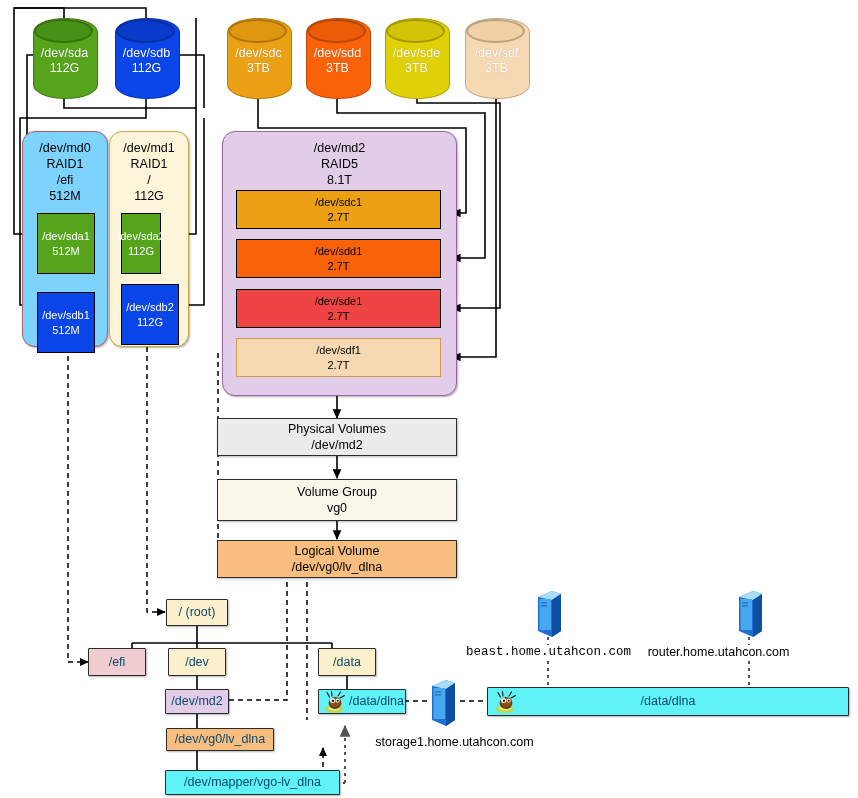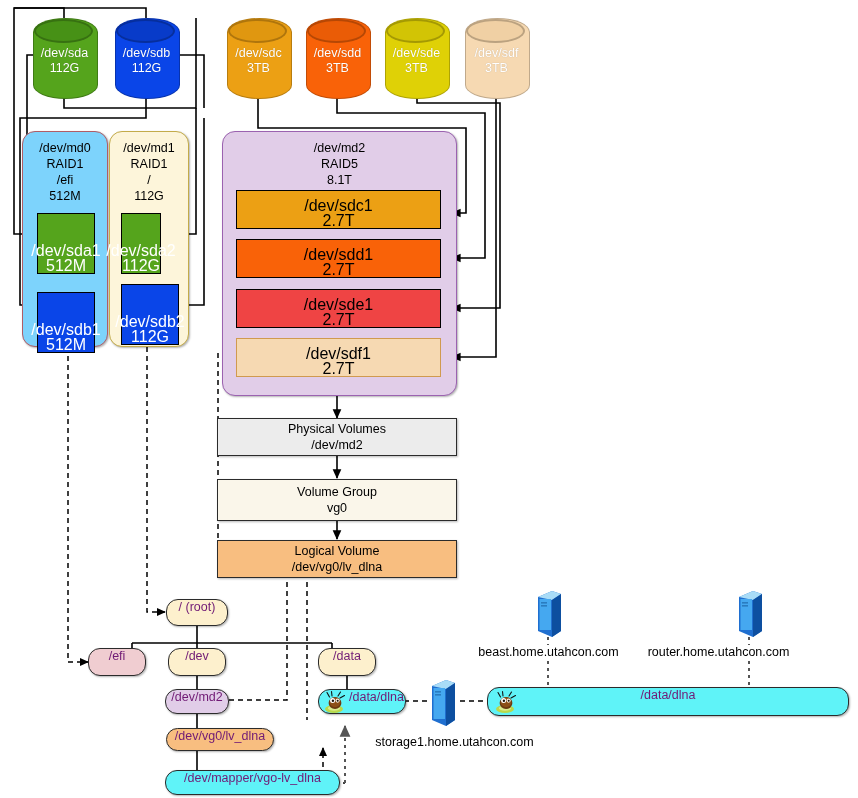--- a/index.html
+++ b/index.html
@@ -77,24 +77,24 @@
     font-size: 12.5px;
     line-height: 16px;
     color: #000;
   }
 
   .part {
     position: absolute;
     border: 1px solid #000;
     box-sizing: border-box;
     display: flex;
-    align-items: flex-end;
+    align-items: center;
     justify-content: center;
     text-align: center;
-    font-size: 16px;
+    font-size: 11px;
     line-height: 15px;
     color: #fff;
   }
   .part.dark { color: #000; }
 
   
   .lvmbox {
     position: absolute;
     border: 1px solid #2b2b2b;
     box-sizing: border-box;
@@ -105,28 +105,29 @@
     font-size: 12.5px;
     line-height: 16px;
     color: #000;
     box-shadow: 1px 1px 2px rgba(0,0,0,0.28);
   }
 
   
   .node {
     position: absolute;
     border: 1px solid #2b2b2b;
-    border-radius: 12px;
+    border-radius: 1px;
     box-sizing: border-box;
     display: flex;
+    align-items: center;
     justify-content: center;
     text-align: center;
     font-size: 12.5px;
     line-height: 15px;
-    color: #701a75;
+    color: #0c4a6e;
     box-shadow: 1px 1px 2px rgba(0,0,0,0.30);
     white-space: nowrap;
   }
   .node.withicon {
     justify-content: flex-start;
     padding-left: 30px;
   }
 
   
   .bug {
@@ -461,21 +462,21 @@
   </div>
 
   <svg class="server" viewBox="0 0 28 46" style="left:534px;top:591px;">
     <polygon points="4,6 18,0 27,3 27,40 18,46 4,40" fill="#1f6fd0"></polygon>
     <polygon points="4,6 18,0 27,3 18,9" fill="#a9dcf7"></polygon>
     <polygon points="18,9 27,3 27,40 18,46" fill="#0d4fa0"></polygon>
     <rect x="5.5" y="8" width="11.5" height="31" fill="#45a8f0"></rect>
     <rect x="7" y="11" width="6" height="1.6" fill="#2a7cc0"></rect>
     <rect x="7" y="14" width="6" height="1.6" fill="#2a7cc0"></rect>
   </svg>
-  <div class="hostlabel" style="left:460px;top:645px;width:177px;">
+  <div class="hostlabel" style="left:460px;top:645px;width:177px;font-family:Liberation Mono, monospace;">
     <span>beast.home.utahcon.com</span>
   </div>
 
   <svg class="server" viewBox="0 0 28 46" style="left:735px;top:591px;">
     <polygon points="4,6 18,0 27,3 27,40 18,46 4,40" fill="#1f6fd0"></polygon>
     <polygon points="4,6 18,0 27,3 18,9" fill="#a9dcf7"></polygon>
     <polygon points="18,9 27,3 27,40 18,46" fill="#0d4fa0"></polygon>
     <rect x="5.5" y="8" width="11.5" height="31" fill="#45a8f0"></rect>
     <rect x="7" y="11" width="6" height="1.6" fill="#2a7cc0"></rect>
     <rect x="7" y="14" width="6" height="1.6" fill="#2a7cc0"></rect>

